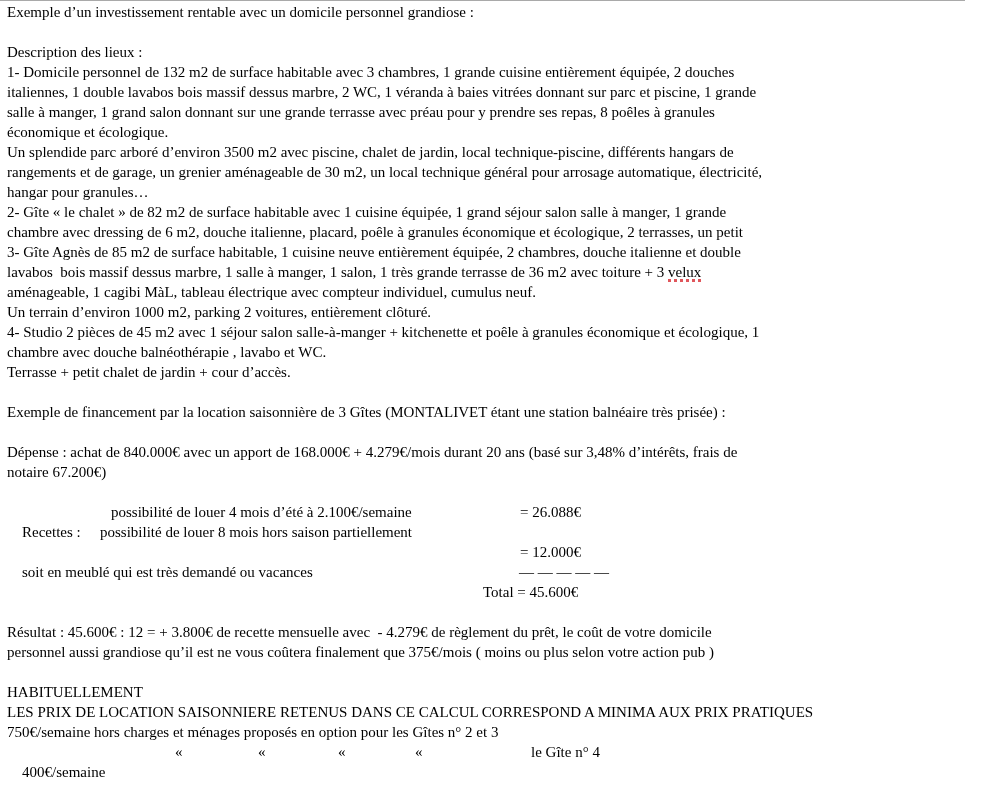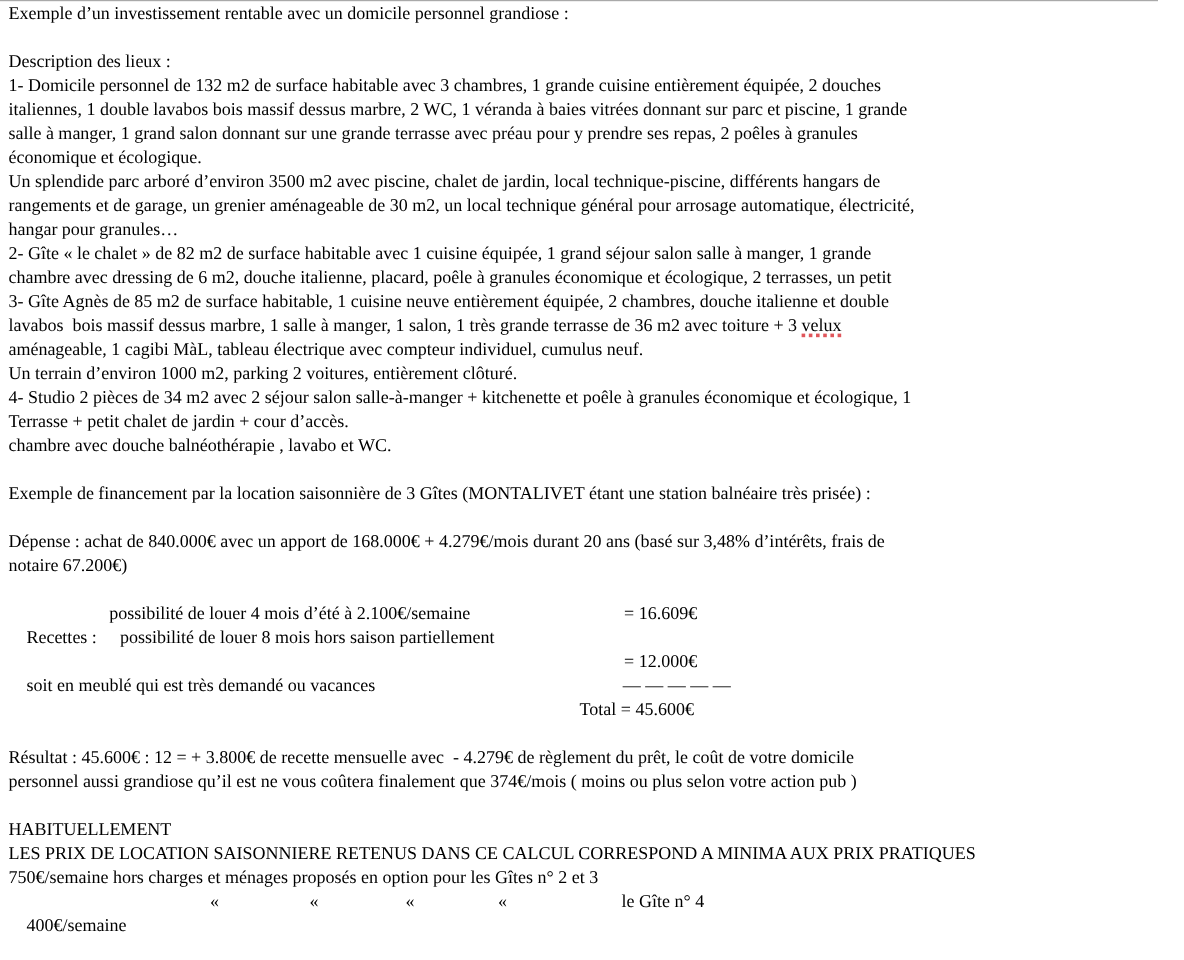--- a/index.html
+++ b/index.html
@@ -41,78 +41,78 @@
 
 <div class="page">
   <div class="top-edge"></div>
 
   <div class="ln">Exemple d’un investissement rentable avec un domicile personnel grandiose :</div>
   <div class="ln"></div>
   <div class="ln">Description des lieux :</div>
 
   <div class="ln">1- Domicile personnel de 132 m2 de surface habitable avec 3 chambres, 1 grande cuisine entièrement équipée, 2 douches</div>
   <div class="ln">italiennes, 1 double lavabos bois massif dessus marbre, 2 WC, 1 véranda à baies vitrées donnant sur parc et piscine, 1 grande</div>
-  <div class="ln">salle à manger, 1 grand salon donnant sur une grande terrasse avec préau pour y prendre ses repas, 2 poêles à granules</div>
+  <div class="ln">salle à manger, 1 grand salon donnant sur une grande terrasse avec préau pour y prendre ses repas, 8 poêles à granules</div>
   <div class="ln">économique et écologique.</div>
 
   <div class="ln">Un splendide parc arboré d’environ 3500 m2 avec piscine, chalet de jardin, local technique-piscine, différents hangars de</div>
   <div class="ln">rangements et de garage, un grenier aménageable de 30 m2, un local technique général pour arrosage automatique, électricité,</div>
   <div class="ln">hangar pour granules…</div>
 
   <div class="ln">2- Gîte « le chalet » de 82 m2 de surface habitable avec 1 cuisine équipée, 1 grand séjour salon salle à manger, 1 grande</div>
   <div class="ln">chambre avec dressing de 6 m2, douche italienne, placard, poêle à granules économique et écologique, 2 terrasses, un petit</div>
 
   <div class="ln">3- Gîte Agnès de 85 m2 de surface habitable, 1 cuisine neuve entièrement équipée, 2 chambres, douche italienne et double</div>
   <div class="ln"><span>lavabos  bois massif dessus marbre, 1 salle à manger, 1 salon, 1 très grande terrasse de 36 m2 avec toiture + 3 </span><span class="misspelled">velux</span></div>
   <div class="ln">aménageable, 1 cagibi MàL, tableau électrique avec compteur individuel, cumulus neuf.</div>
 
   <div class="ln">Un terrain d’environ 1000 m2, parking 2 voitures, entièrement clôturé.</div>
 
-  <div class="ln">4- Studio 2 pièces de 34 m2 avec 2 séjour salon salle-à-manger + kitchenette et poêle à granules économique et écologique, 1</div>
+  <div class="ln">4- Studio 2 pièces de 45 m2 avec 1 séjour salon salle-à-manger + kitchenette et poêle à granules économique et écologique, 1</div>
+  <div class="ln">chambre avec douche balnéothérapie , lavabo et WC.</div>
+
   <div class="ln">Terrasse + petit chalet de jardin + cour d’accès.</div>
-
-  <div class="ln">chambre avec douche balnéothérapie , lavabo et WC.</div>
   <div class="ln"></div>
 
   <div class="ln">Exemple de financement par la location saisonnière de 3 Gîtes (MONTALIVET étant une station balnéaire très prisée) :</div>
   <div class="ln"></div>
 
   <div class="ln">Dépense : achat de 840.000€ avec un apport de 168.000€ + 4.279€/mois durant 20 ans (basé sur 3,48% d’intérêts, frais de</div>
   <div class="ln">notaire 67.200€)</div>
   <div class="ln"></div>
 
   <div class="ln">
     <span>Recettes :</span>
-    <span class="abs" style="left:84px">possibilité de louer 4 mois d’été à 2.100€/semaine</span>
-    <span class="abs" style="left:513px">= 16.609€</span>
+    <span class="abs" style="left:104px">possibilité de louer 4 mois d’été à 2.100€/semaine</span>
+    <span class="abs" style="left:513px">= 26.088€</span>
   </div>
   <div class="ln">
     <span class="abs" style="left:93px">possibilité de louer 8 mois hors saison partiellement</span>
   </div>
   <div class="ln">
     <span>soit en meublé qui est très demandé ou vacances</span>
     <span class="abs" style="left:513px">= 12.000€</span>
   </div>
   <div class="ln">
     <span class="abs" style="left:512px">— — — — —</span>
   </div>
   <div class="ln">
     <span class="abs" style="left:476px">Total = 45.600€</span>
   </div>
   <div class="ln"></div>
 
   <div class="ln">Résultat : 45.600€ : 12 = + 3.800€ de recette mensuelle avec  - 4.279€ de règlement du prêt, le coût de votre domicile</div>
-  <div class="ln">personnel aussi grandiose qu’il est ne vous coûtera finalement que 374€/mois ( moins ou plus selon votre action pub )</div>
+  <div class="ln">personnel aussi grandiose qu’il est ne vous coûtera finalement que 375€/mois ( moins ou plus selon votre action pub )</div>
   <div class="ln"></div>
 
   <div class="ln">HABITUELLEMENT</div>
   <div class="ln">LES PRIX DE LOCATION SAISONNIERE RETENUS DANS CE CALCUL CORRESPOND A MINIMA AUX PRIX PRATIQUES</div>
   <div class="ln">750€/semaine hors charges et ménages proposés en option pour les Gîtes n° 2 et 3</div>
 
   <div class="ln">
     <span>400€/semaine</span>
     <span class="abs" style="left:168px">«</span>
     <span class="abs" style="left:251px">«</span>
     <span class="abs" style="left:331px">«</span>
     <span class="abs" style="left:408px">«</span>
-    <span class="abs" style="left:511px">le Gîte n° 4</span>
+    <span class="abs" style="left:524px">le Gîte n° 4</span>
   </div>
 </div>
 
 </body></html>

